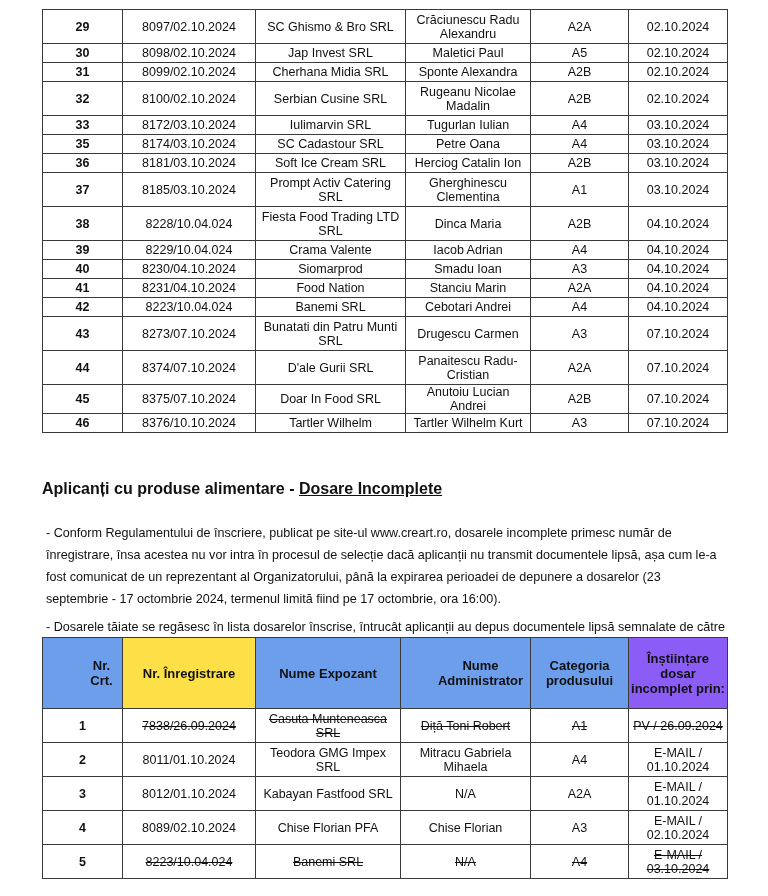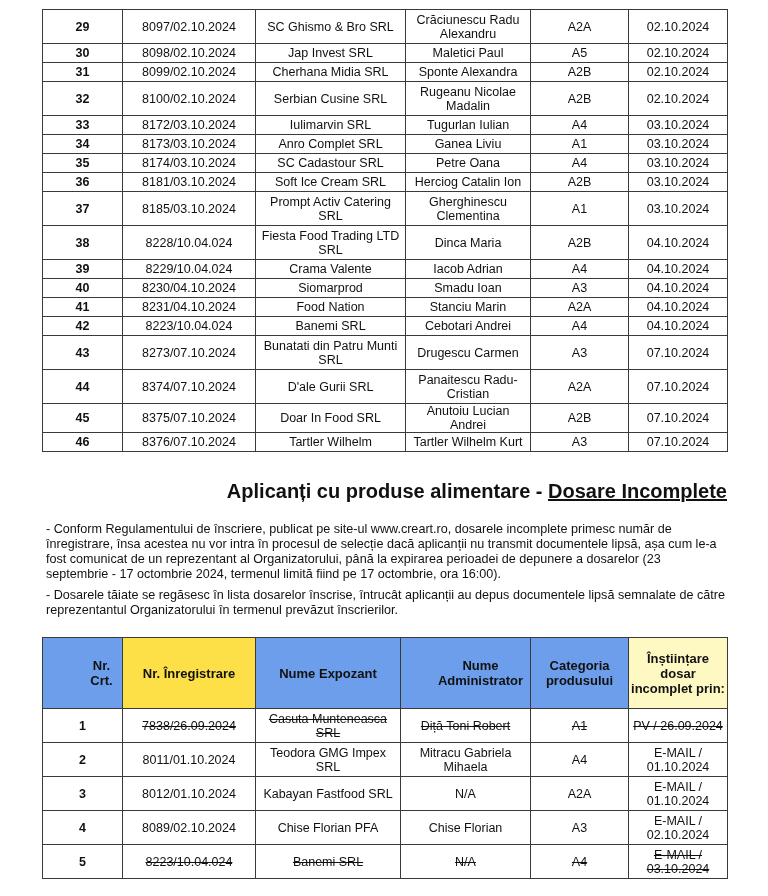--- a/index.html
+++ b/index.html
@@ -11,26 +11,26 @@
   td, th {
     border: 1px solid #3a3a3a; text-align: center; vertical-align: middle;
     font-size: 12.5px; line-height: 14px; padding: 0 2px; overflow: hidden;
   }
   #t1 { left: 42px; top: 9px; width: 685px; }
   #t1 td.nr { font-weight: bold; }
   #t1 tr.r1 { height: 19px; }
   #t1 tr.r2 { height: 34px; }
   .section-title {
     position: absolute; left: 42px; width: 685px; top: 480px;
-    text-align: right; font-weight: bold; font-size: 20px;
+    text-align: left; font-weight: bold; font-size: 16px;
   }
   .section-title .u { text-decoration: underline; }
   .notes {
     position: absolute; left: 46px; width: 680px; top: 522px;
-    font-size: 12.6px; line-height: 15px;
+    font-size: 12.6px; line-height: 22px;
   }
   .notes p { margin: 0 0 6px 0; }
   #t2 { left: 42px; top: 637px; width: 685px; }
   #t2 th {
     background: #6d9eeb; font-weight: bold; font-size: 13px; line-height: 15px;
     color: #111; height: 70px;
   }
   #t2 td { height: 33px; }
   #t2 td.nr { font-weight: bold; }
   .strike td, .strike td span { text-decoration: line-through; }
@@ -83,28 +83,20 @@
       </tr>
       <tr class="r1">
         <td class="nr">33</td>
         <td>8172/03.10.2024</td>
         <td>Iulimarvin SRL</td>
         <td>Tugurlan Iulian</td>
         <td>A4</td>
         <td>03.10.2024</td>
       </tr>
       <tr class="r1">
-        <td class="nr">34</td>
-        <td>8173/03.10.2024</td>
-        <td>Anro Complet SRL</td>
-        <td>Ganea Liviu</td>
-        <td>A1</td>
-        <td>03.10.2024</td>
-      </tr>
-      <tr class="r1">
         <td class="nr">35</td>
         <td>8174/03.10.2024</td>
         <td>SC Cadastour SRL</td>
         <td>Petre Oana</td>
         <td>A4</td>
         <td>03.10.2024</td>
       </tr>
       <tr class="r1">
         <td class="nr">36</td>
         <td>8181/03.10.2024</td>
@@ -180,21 +172,21 @@
       <tr class="r1">
         <td class="nr">45</td>
         <td>8375/07.10.2024</td>
         <td>Doar In Food SRL</td>
         <td>Anutoiu Lucian Andrei</td>
         <td>A2B</td>
         <td>07.10.2024</td>
       </tr>
       <tr class="r1">
         <td class="nr">46</td>
-        <td>8376/07.10.2024</td>
+        <td>8376/10.10.2024</td>
         <td>Tartler Wilhelm</td>
         <td>Tartler Wilhelm Kurt</td>
         <td>A3</td>
         <td>07.10.2024</td>
       </tr>
     </tbody>
 </table>
 
 <div class="section-title">
   <span>Aplicanți cu produse alimentare - </span><span class="u">Dosare Incomplete</span>
@@ -214,21 +206,21 @@
       <col style="width:98px">
       <col style="width:99px">
   </colgroup>
   <thead>
     <tr>
       <th style="background: rgb(109, 158, 235); padding-left: 40px;">Nr. Crt.</th>
       <th style="background: #fde047;">Nr. Înregistrare</th>
       <th style="background: rgb(109, 158, 235);">Nume Expozant</th>
       <th style="background: rgb(109, 158, 235); padding-left: 32px;">Nume Administrator</th>
       <th style="background: rgb(109, 158, 235); margin-left: 44px;">Categoria produsului</th>
-      <th style="background: #fef9c3;">Înștiințare dosar incomplet prin:</th>
+      <th style="background: #8b5cf6;">Înștiințare dosar incomplet prin:</th>
     </tr>
   </thead>
   <tbody id="t2-body">
       <tr class="strike">
         <td class="nr">1</td>
         <td>7838/26.09.2024</td>
         <td>Casuta Munteneasca SRL</td>
         <td>Diță Toni Robert</td>
         <td>A1</td>
         <td>PV / 26.09.2024</td>

